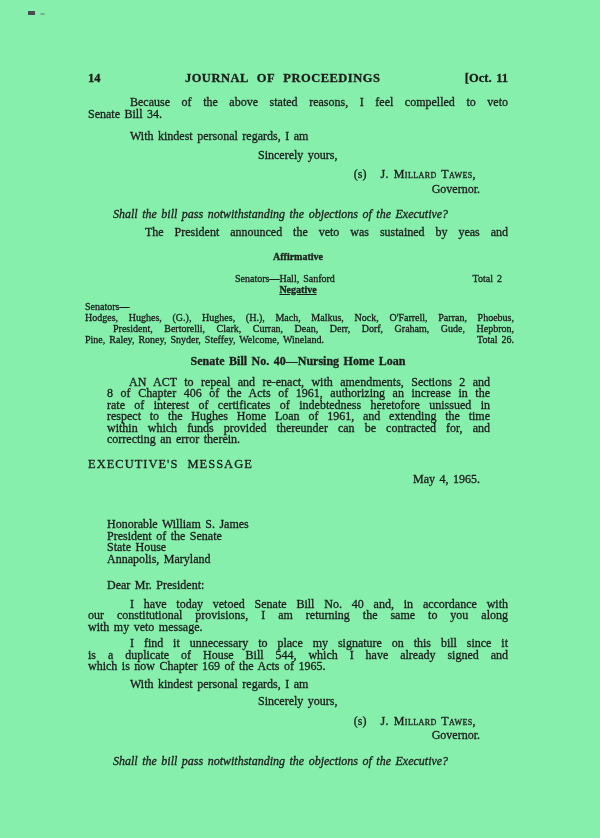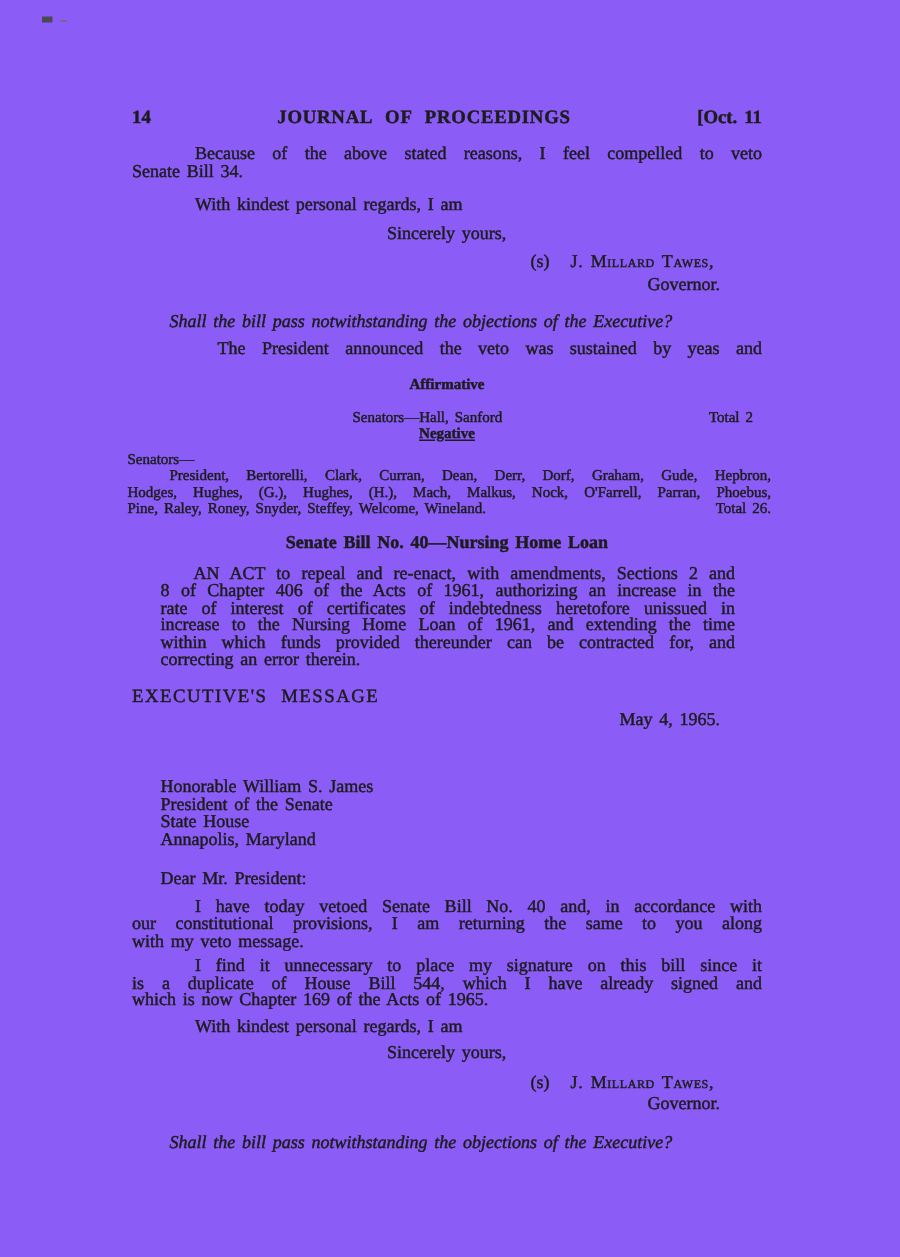--- a/index.html
+++ b/index.html
@@ -1,20 +1,20 @@
 <!DOCTYPE html>
 <html><head>
 <meta charset="utf-8">
 <style>
   html,body { margin:0; padding:0; background:#e8e8e8; }
   .page {
     position:relative;
     width:600px; height:838px;
     margin:0 auto;
-    background:#8b5cf6;
+    background:#86efac;
     color:#1c1c1c;
     font-family:"Liberation Serif","DejaVu Serif",serif;
     font-size:12px;
     line-height:11.6px;
     box-sizing:border-box;
     padding:72px 92px 0 88px;
     -webkit-text-stroke:0.3px;
     word-spacing:1.5px;
     overflow:hidden;
   }
@@ -99,35 +99,35 @@
 
   <div class="affrow">
     <span class="entry">Senators—Hall, Sanford</span>
     <span class="total">Total 2</span>
   </div>
 
   <div class="subhead neghead">Negative</div>
 
   <div class="senlabel">Senators—</div>
   <div class="senlist">
+    <div class="jline">Hodges, Hughes, (G.), Hughes, (H.), Mach, Malkus, Nock, O'Farrell, Parran, Phoebus,</div>
     <div class="jline f">President, Bertorelli, Clark, Curran, Dean, Derr, Dorf, Graham, Gude, Hepbron,</div>
-    <div class="jline">Hodges, Hughes, (G.), Hughes, (H.), Mach, Malkus, Nock, O'Farrell, Parran, Phoebus,</div>
     <div class="senlast">
       <span>Pine, Raley, Roney, Snyder, Steffey, Welcome, Wineland.</span>
       <span>Total 26.</span>
     </div>
   </div>
 
   <div class="billhead">Senate Bill No. 40—Nursing Home Loan</div>
 
   <div class="anact">
     <div class="jline f">AN ACT to repeal and re-enact, with amendments, Sections 2 and</div>
     <div class="jline">8 of Chapter 406 of the Acts of 1961, authorizing an increase in the</div>
     <div class="jline">rate of interest of certificates of indebtedness heretofore unissued in</div>
-    <div class="jline">increase to the Nursing Home Loan of 1961, and extending the time</div>
+    <div class="jline">respect to the Hughes Home Loan of 1961, and extending the time</div>
     <div class="jline">within which funds provided thereunder can be contracted for, and</div>
     <div>correcting an error therein.</div>
   </div>
 
   <div class="exechead">EXECUTIVE'S MESSAGE</div>
   <div class="date">May 4, 1965.</div>
 
   <div class="address">
     <div>Honorable William S. James</div>
     <div>President of the Senate</div>

